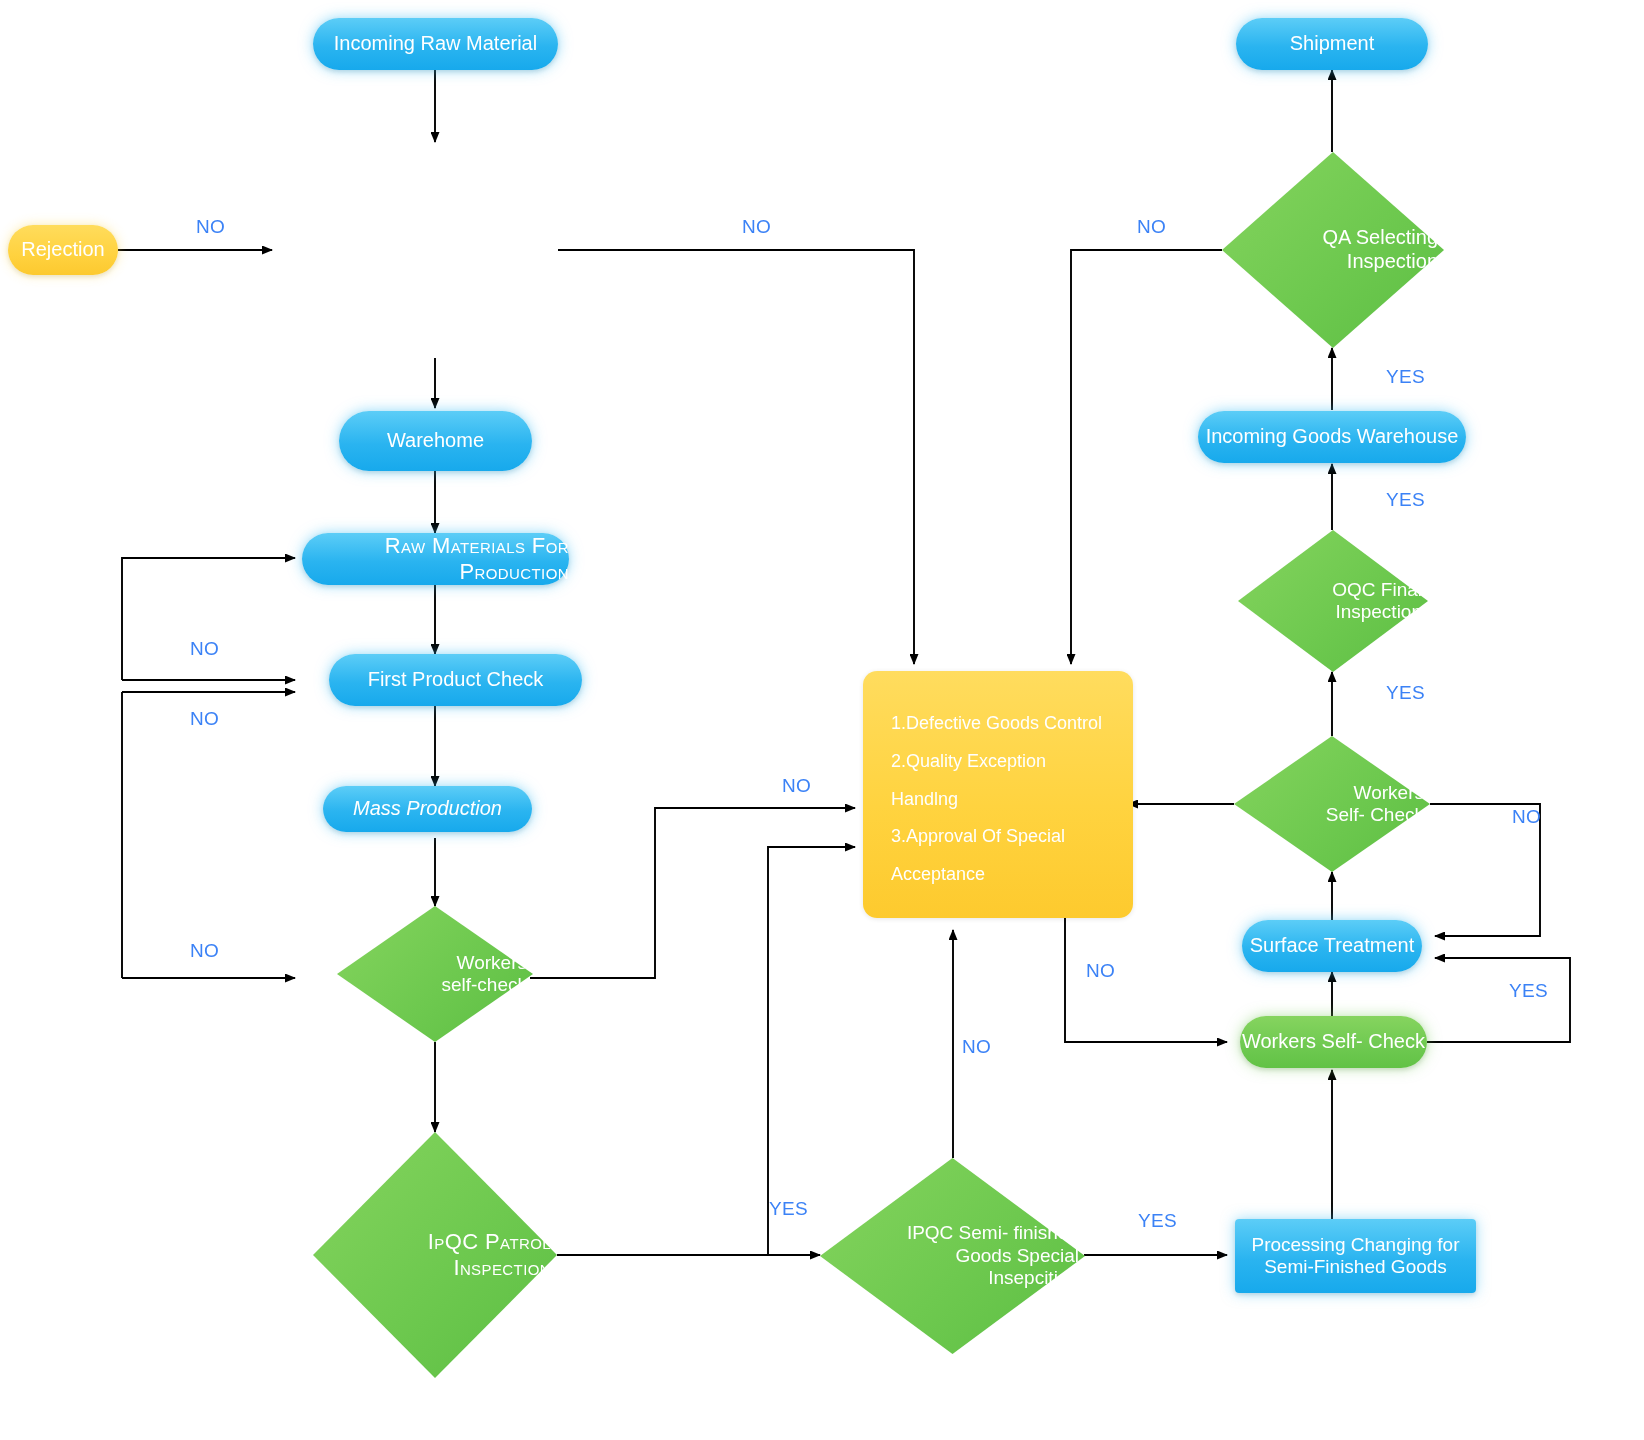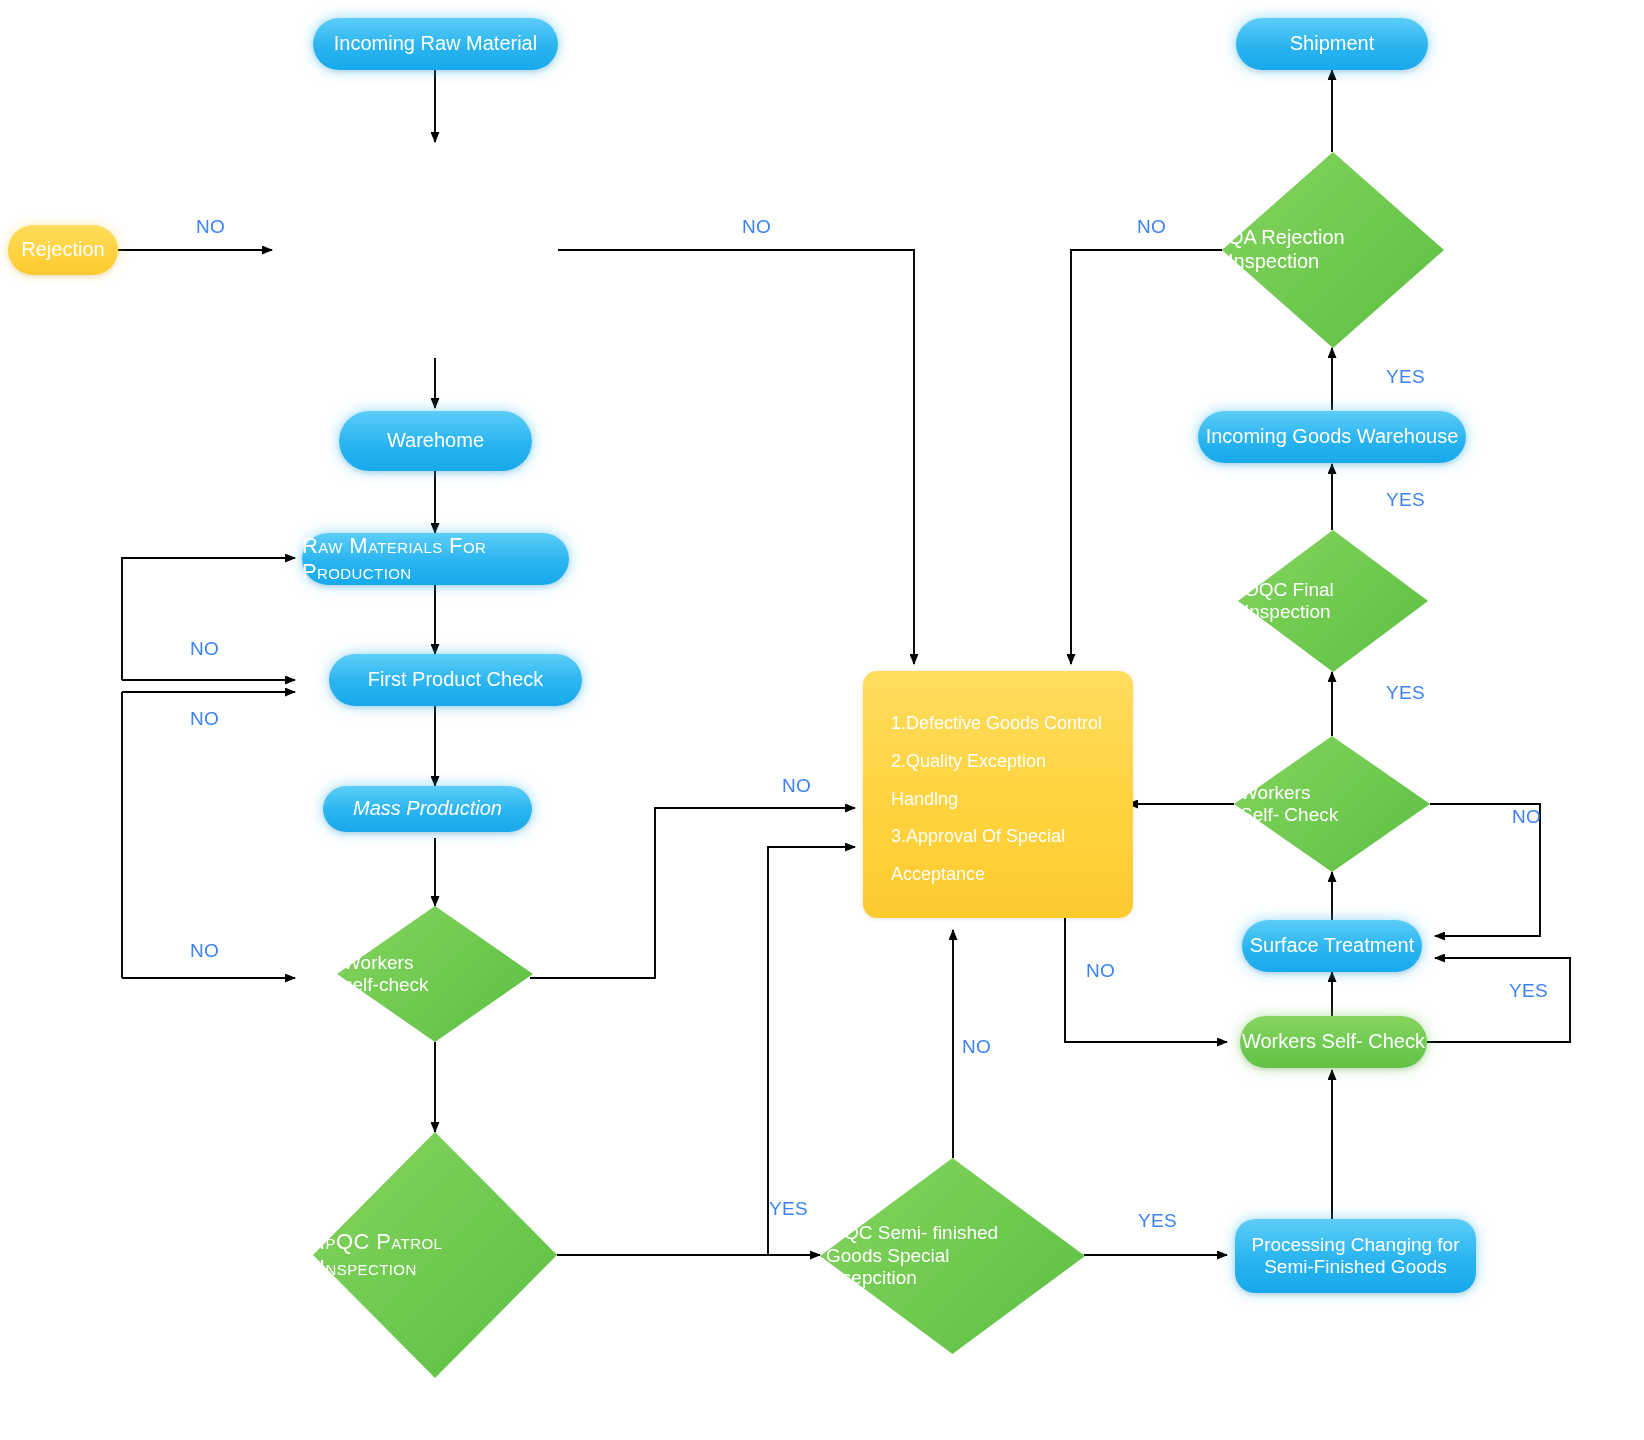--- a/index.html
+++ b/index.html
@@ -1,33 +1,33 @@
 <!DOCTYPE html>
 <html><head>
 <meta charset="utf-8">
 <style>
   html,body{margin:0;padding:0;background:#fff;}
   body{font-family:"Liberation Sans",sans-serif;}
   #canvas{position:relative;width:1644px;height:1440px;background:#ffffff;overflow:hidden;}
   svg#wires{position:absolute;left:0;top:0;width:1644px;height:1440px;pointer-events:none;}
 
   .node{position:absolute;display:flex;align-items:center;justify-content:center;
-        text-align:left;color:#fff;box-sizing:border-box;line-height:1.18;}
+        text-align:right;color:#fff;box-sizing:border-box;line-height:1.18;}
 
   
   .pill{border-radius:40px;
         background:linear-gradient(180deg,#5ccdf7 0%,#2ab4f0 55%,#17a9ec 100%);
         box-shadow:0 0 14px rgba(60,190,245,.55), 0 2px 4px rgba(0,0,0,.12);}
   .pill-green{border-radius:40px;
         background:linear-gradient(180deg,#86d45f 0%,#6ec950 60%,#62c246 100%);
         box-shadow:0 0 14px rgba(120,205,90,.5), 0 2px 4px rgba(0,0,0,.12);}
   .pill-yellow{border-radius:34px;
         background:linear-gradient(180deg,#ffdc5c 0%,#ffd23f 60%,#fcc92f 100%);
         box-shadow:0 0 12px rgba(255,215,80,.45), 0 2px 4px rgba(0,0,0,.10);}
-  .rect{border-radius:20px;
+  .rect{border-radius:4px;
         background:linear-gradient(180deg,#5ccdf7 0%,#2ab4f0 55%,#17a9ec 100%);
         box-shadow:0 0 14px rgba(60,190,245,.5), 0 2px 4px rgba(0,0,0,.12);}
   .bigbox{border-radius:14px;
         background:linear-gradient(180deg,#ffdc5e 0%,#ffd33f 55%,#fdca2e 100%);
         box-shadow:0 1px 5px rgba(0,0,0,.10);margin-left:6px;}
 
   
   .diamond{background:transparent;box-shadow:none;}
   .diamond .dshape{position:absolute;left:0;top:0;width:100%;height:100%;
         background:linear-gradient(135deg,#85d45e 0%,#6ec94f 55%,#5cbe43 100%);
@@ -127,21 +127,21 @@
   </div>
 
   <div class="node pill-yellow fs20" style="left:8px;top:225px;width:110px;height:50px;">
     <span>Rejection</span>
   </div>
 
 
   <div class="node diamond" style="left:1222px;top:152px;width:222px;height:196px;">
     <div class="dshape"></div>
     <div class="dtext fs20">
-      <div>QA Rejection</div>
+      <div>QA Selecting</div>
       <div>Inspection</div>
     </div>
   </div>
 
   <div class="node pill fs20" style="left:339px;top:411px;width:193px;height:60px;">
     <span>Warehome</span>
   </div>
 
   <div class="node pill fs20" style="left:1198px;top:411px;width:268px;height:52px;">
     <span>Incoming Goods Warehouse</span>

